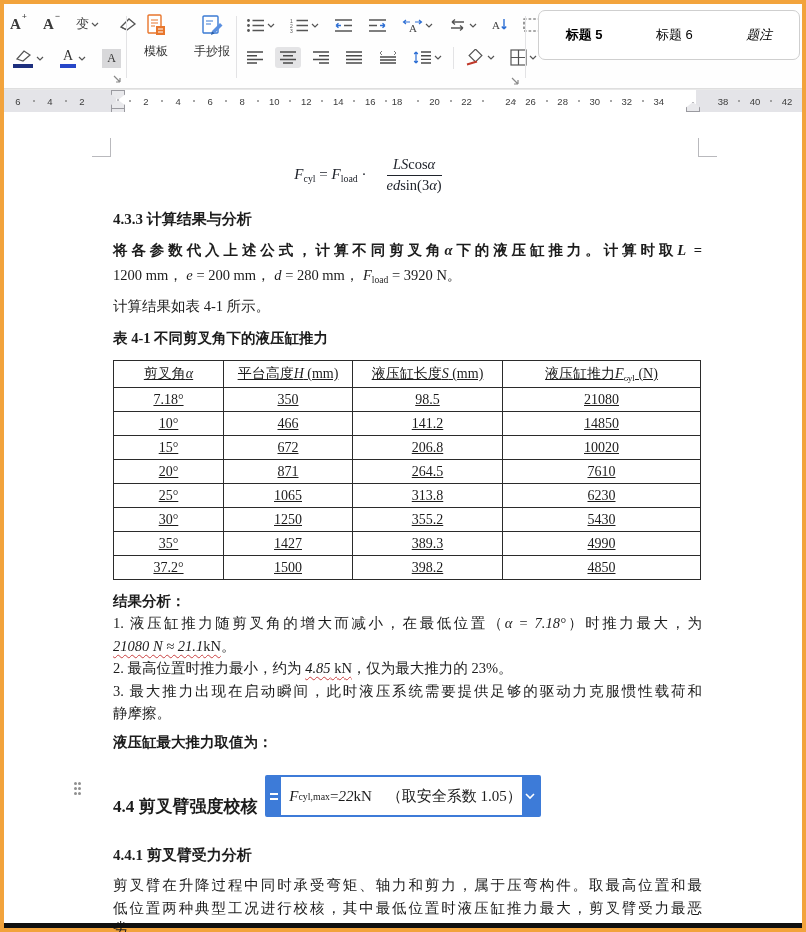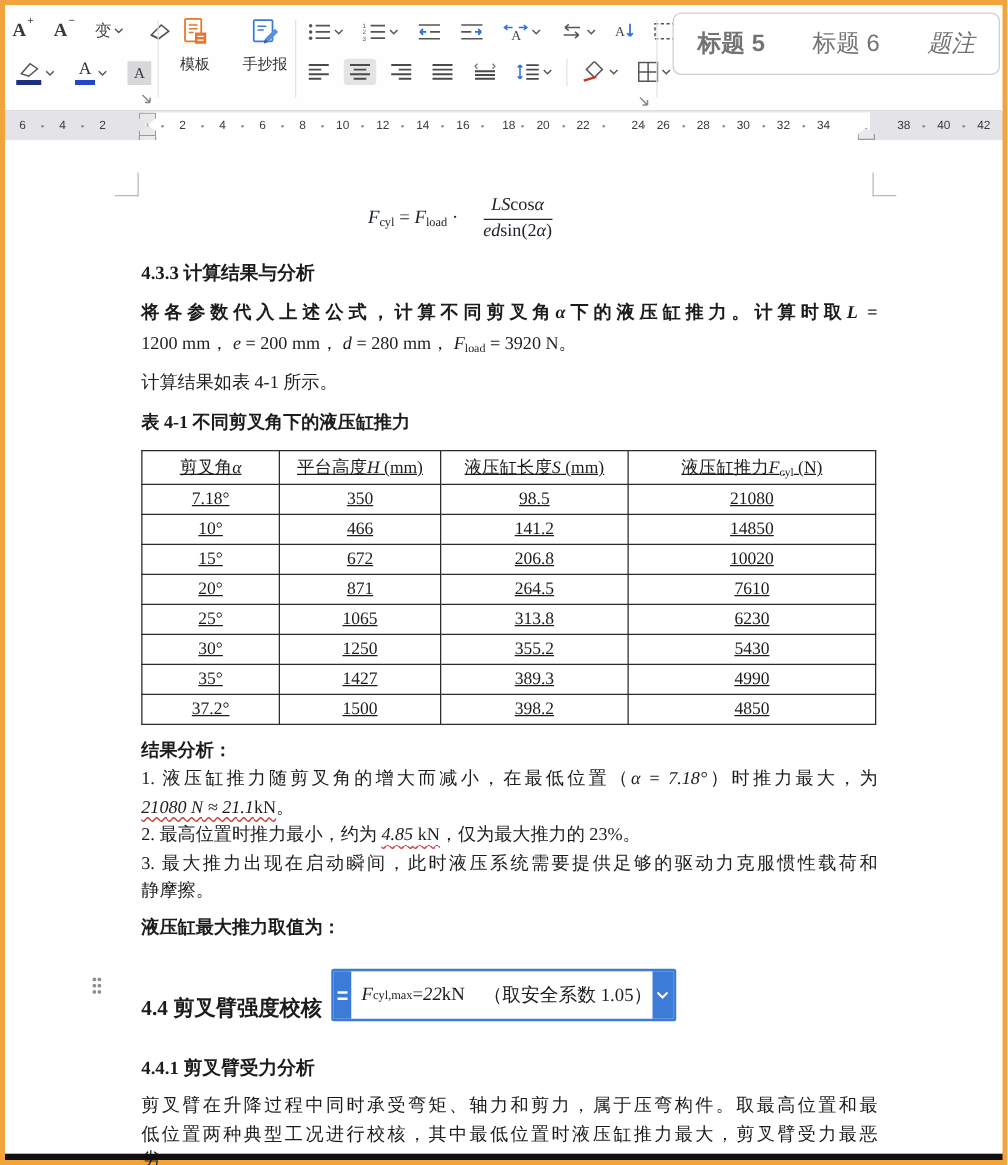--- a/index.html
+++ b/index.html
@@ -8,21 +8,21 @@
   .abs{position:absolute;}
   
   .toolbar{left:4px;top:4px;width:798px;height:84px;background:#FEFEFE;border-bottom:1px solid #DEDEDE;}
   .vdiv{width:1px;background:#E3E3E5;}
   .tbtn{display:inline-flex;align-items:center;justify-content:center;gap:2px;padding:3px 4px;border-radius:3px;color:#444;}
   .tbtn.active{background:#E4E4E6;}
   .chev{display:inline-block;}
   .row{display:flex;align-items:center;}
   .bigbtn{display:flex;flex-direction:column;align-items:center;gap:4px;font-size:12px;color:#333;}
   .styles-box{border:1px solid #CFCFCF;border-radius:7px;display:flex;align-items:center;justify-content:space-around;background:#fff;}
-  .style-item{font-size:19px;color:#737373;padding:4px 10px;}
+  .style-item{font-size:13px;color:#000000;padding:4px 10px;}
   .launcher{color:#888;}
   .aplus{font-size:15px;font-weight:bold;color:#3a3a3a;position:relative;font-family:"Liberation Serif",serif;}
   .aplus sup{font-size:9px;position:relative;top:-4px;left:1px;}
   .colorbtn{display:inline-flex;flex-direction:column;align-items:center;line-height:1;}
   .ashade{width:19px;height:19px;background:#D8D8DA;display:flex;align-items:center;justify-content:center;font-family:"Liberation Serif",serif;font-size:12px;color:#333;}
   
   .ruler{left:4px;top:89px;width:798px;height:22px;background:#E4E4E8;border-top:1px solid #E8E8E8;border-bottom:1px solid #C9C9CC;}
   .ruler-white{position:absolute;left:112px;top:0;width:580px;height:100%;background:#FFFFFF;}
   .rnum{position:absolute;top:50%;transform:translate(-50%,-50%);font-size:9.5px;color:#3c3c3c;}
   .rdot{position:absolute;top:50%;width:2px;height:2px;background:#8a8a8a;border-radius:50%;transform:translate(-50%,-50%);}
@@ -294,21 +294,21 @@
       <span class="rnum" style="left: 46px;">4</span>
       <span class="rnum" style="left: 78px;">2</span>
       <span class="rnum" style="left: 142px;">2</span>
       <span class="rnum" style="left: 174.05px;">4</span>
       <span class="rnum" style="left: 206.1px;">6</span>
       <span class="rnum" style="left: 238.15px;">8</span>
       <span class="rnum" style="left: 270.2px;">10</span>
       <span class="rnum" style="left: 302.25px;">12</span>
       <span class="rnum" style="left: 334.3px;">14</span>
       <span class="rnum" style="left: 366.35px;">16</span>
-      <span class="rnum" style="left: 403px;">18</span>
+      <span class="rnum" style="left: 393px;">18</span>
       <span class="rnum" style="left: 430.45px;">20</span>
       <span class="rnum" style="left: 462.5px;">22</span>
       <span class="rnum" style="left: 494.55px; margin-left: 12px;">24</span>
       <span class="rnum" style="left: 526.6px;">26</span>
       <span class="rnum" style="left: 558.65px;">28</span>
       <span class="rnum" style="left: 590.7px;">30</span>
       <span class="rnum" style="left: 622.75px;">32</span>
       <span class="rnum" style="left: 654.8px;">34</span>
       <span class="rnum" style="left: 719px;">38</span>
       <span class="rnum" style="left: 751px;">40</span>
@@ -337,21 +337,21 @@
     </div>
 
   <div class="abs page"></div>
   <div class="abs cornermark-l"></div>
   <div class="abs cornermark-r"></div>
 
   <div class="abs formula">
     <span><span class="it">F</span><span class="sub">cyl</span><span> = </span><span class="it">F</span><span class="sub">load</span><span> · </span></span>
     <span class="frac">
       <span class="num"><span class="it">LS</span><span>cos</span><span class="it">α</span></span>
-      <span class="den"><span class="it">ed</span><span>sin(2</span><span class="it">α</span><span>)</span></span>
+      <span class="den"><span class="it">ed</span><span>sin(3</span><span class="it">α</span><span>)</span></span>
     </span>
   </div>
 
   <div class="abs dl bold h2" style="top:210px;">4.3.3 计算结果与分析</div>
   <div class="abs dl just" style="top:241px;font-weight:bold;"><span>将各参数代入上述公式，计算不同剪叉角</span><span class="it">α</span><span>下的液压缸推力。计算时取</span><span class="it">L</span><span> =</span></div>
   <div class="abs dl" style="top:266px;"><span>1200 mm， </span><span class="it">e</span><span> = 200 mm， </span><span class="it">d</span><span> = 280 mm， </span><span class="it">F</span><span class="sub">load</span><span> = 3920 N。</span></div>
   <div class="abs dl" style="top:297px;">计算结果如表 4-1 所示。</div>
   <div class="abs dl bold" style="top:329px;">表 4-1 不同剪叉角下的液压缸推力</div>
 
   <table class="rtable">

